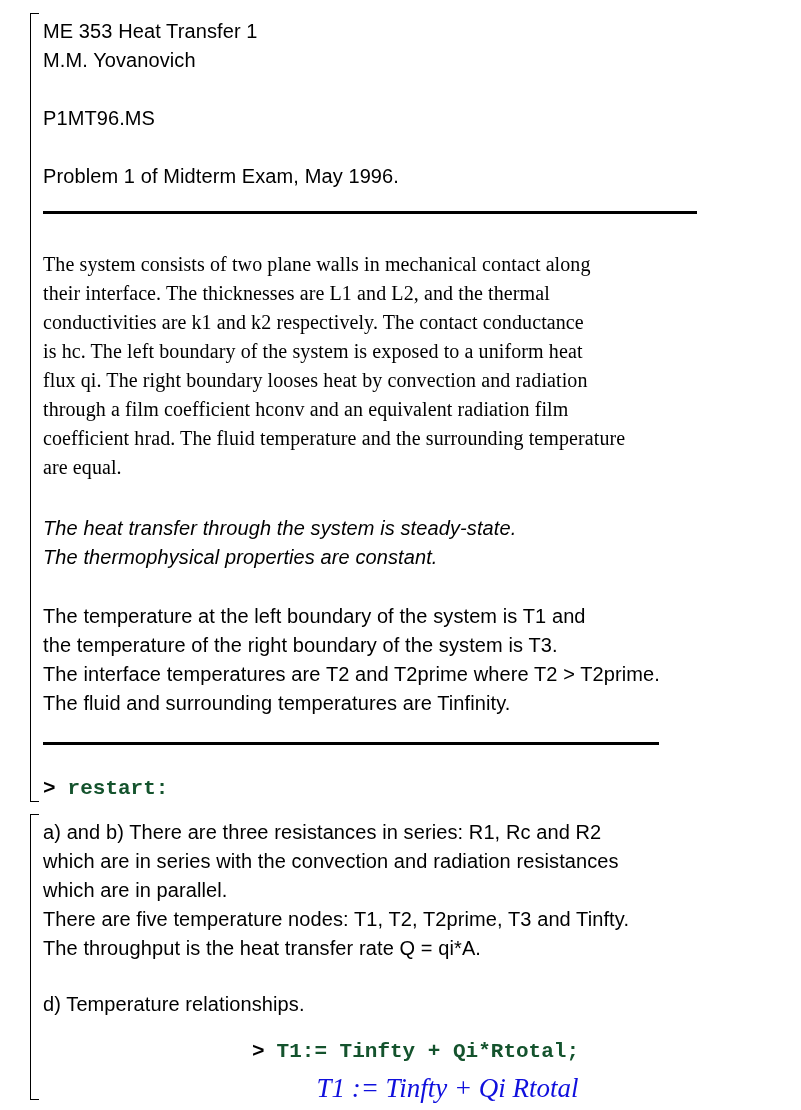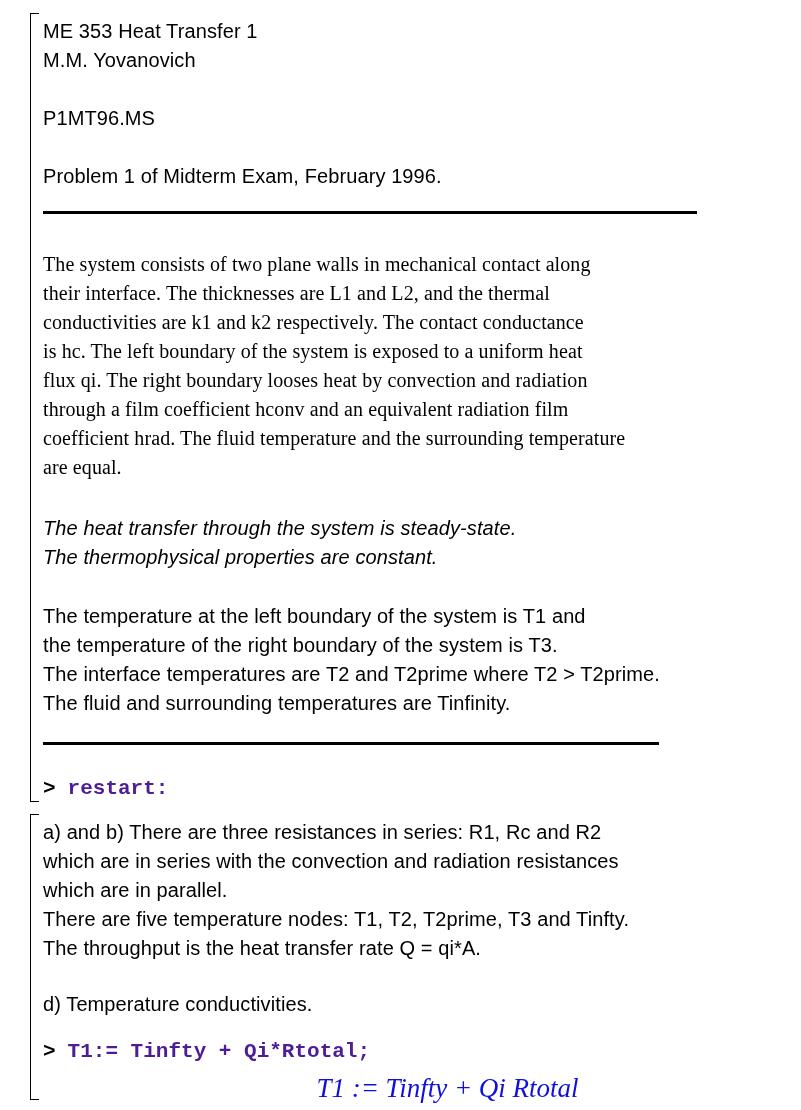--- a/index.html
+++ b/index.html
@@ -61,28 +61,28 @@
   #para-temps       { margin-top: 30px; }
 
   .input-line {
     font-family: "Liberation Mono", monospace;
     font-weight: bold;
     font-size: 21px;
     line-height: 26px;
     white-space: pre;
   }
   #restart-line { margin-top: 31px; }
-  #t1-input-line { margin-top: 20px; }
+  #t1-input-line { margin-top: 20px; text-align: center; }
 
   .prompt {
     color: #000000;
     margin-right: 12px;
   }
   .command {
-    color: #4c1d95;
+    color: #14532d;
   }
 
   #para-ab { margin-top: 6px; }
   #para-d  { margin-top: 27px; }
 
   .maple-output {
     margin-top: 9px;
     width: 100%;
     padding-left: 64px;
     box-sizing: border-box;
@@ -102,21 +102,21 @@
   <div class="group-bracket" id="bracket-1"></div>
   <div class="group-bracket" id="bracket-2"></div>
 
   <div class="group-content" id="group-1">
 
     <div class="wstext" id="header-block">ME 353 Heat Transfer 1
 M.M. Yovanovich
 
 P1MT96.MS
 
-Problem 1 of Midterm Exam, February 1996.</div>
+Problem 1 of Midterm Exam, May 1996.</div>
 
     <hr class="divider" id="divider-1">
 
     <div class="wstext" id="para-system">The system consists of two plane walls in mechanical contact along
 their interface. The thicknesses are L1 and L2, and the thermal
 conductivities are k1 and k2 respectively. The contact conductance
 is hc. The left boundary of the system is exposed to a uniform heat
 flux qi. The right boundary looses heat by convection and radiation
 through a film coefficient hconv and an equivalent radiation film
 coefficient hrad. The fluid temperature and the surrounding temperature
@@ -136,20 +136,20 @@
   </div>
 
   <div class="group-content" id="group-2">
 
     <div class="wstext" id="para-ab">a) and b) There are three resistances in series: R1, Rc and R2
 which are in series with the convection and radiation resistances
 which are in parallel.
 There are five temperature nodes: T1, T2, T2prime, T3 and Tinfty.
 The throughput is the heat transfer rate Q = qi*A.</div>
 
-    <div class="wstext" id="para-d">d) Temperature conductivities.</div>
+    <div class="wstext" id="para-d">d) Temperature relationships.</div>
 
     <div class="input-line" id="t1-input-line"><span class="prompt">&gt;</span><span class="command">T1:= Tinfty + Qi*Rtotal;</span></div>
 
     <div class="maple-output">T1 := Tinfty + Qi Rtotal</div>
   </div>
 
 </div>
 
 </body></html>

